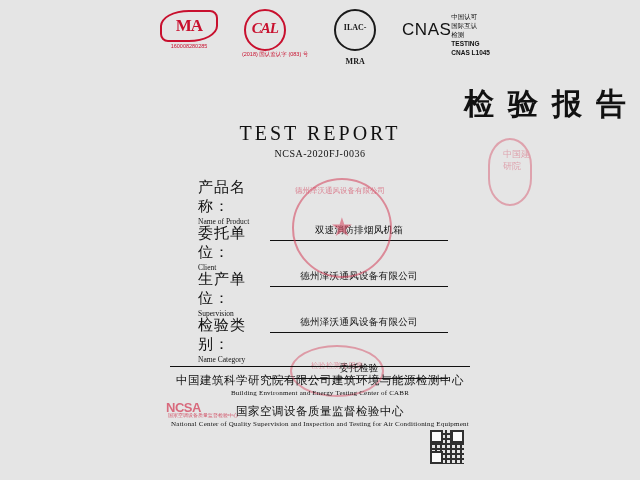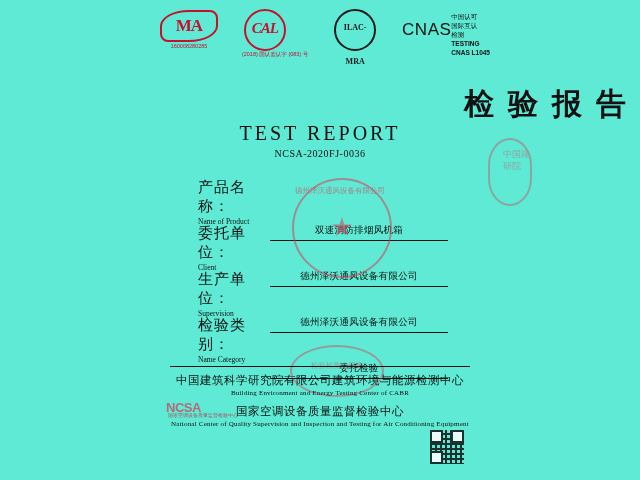--- a/index.html
+++ b/index.html
@@ -12,21 +12,21 @@
     height: 480px;
     font-family: "Liberation Serif", serif;
     position: relative;
     overflow: hidden;
   }
   .page {
     position: absolute;
     left: 0; top: 0;
     width: 640px;
     height: 480px;
-    background: #5eead4;
+    background: #e5e5e5;
   }
   
   .cert-row {
     position: absolute;
     left: 160px;
     top: 10px;
     width: 330px;
     height: 62px;
     display: flex;
     align-items: flex-start;

